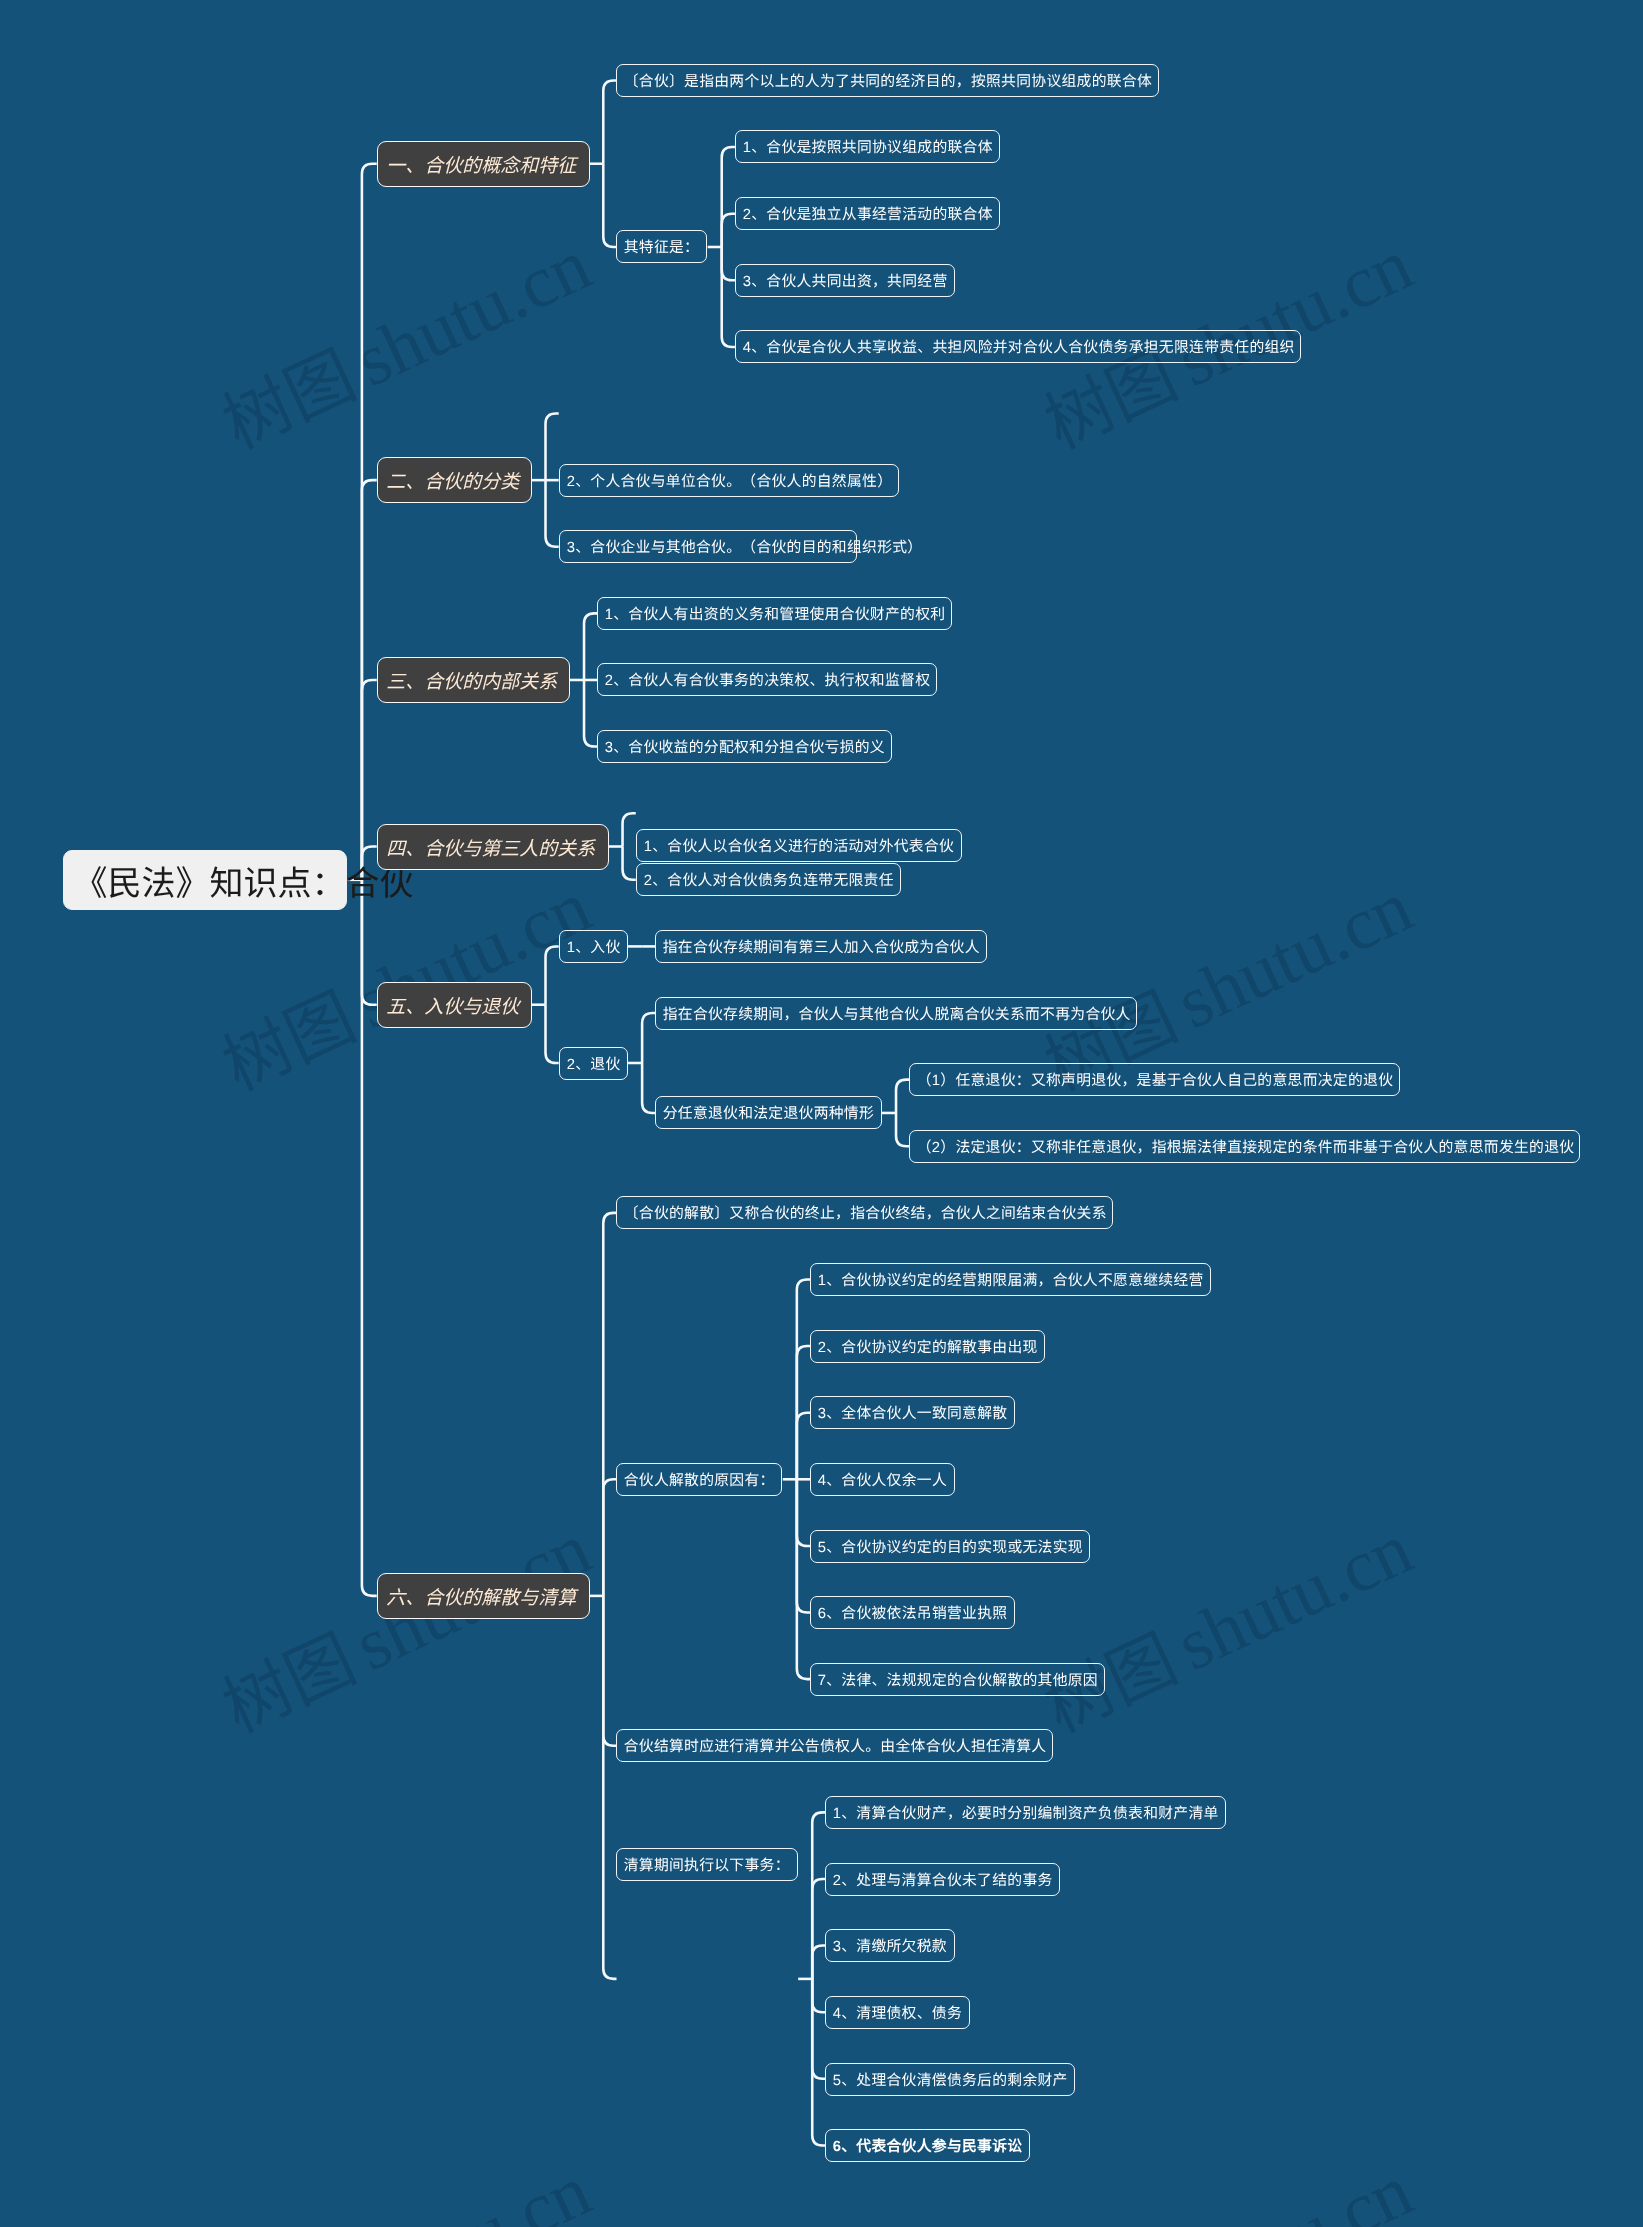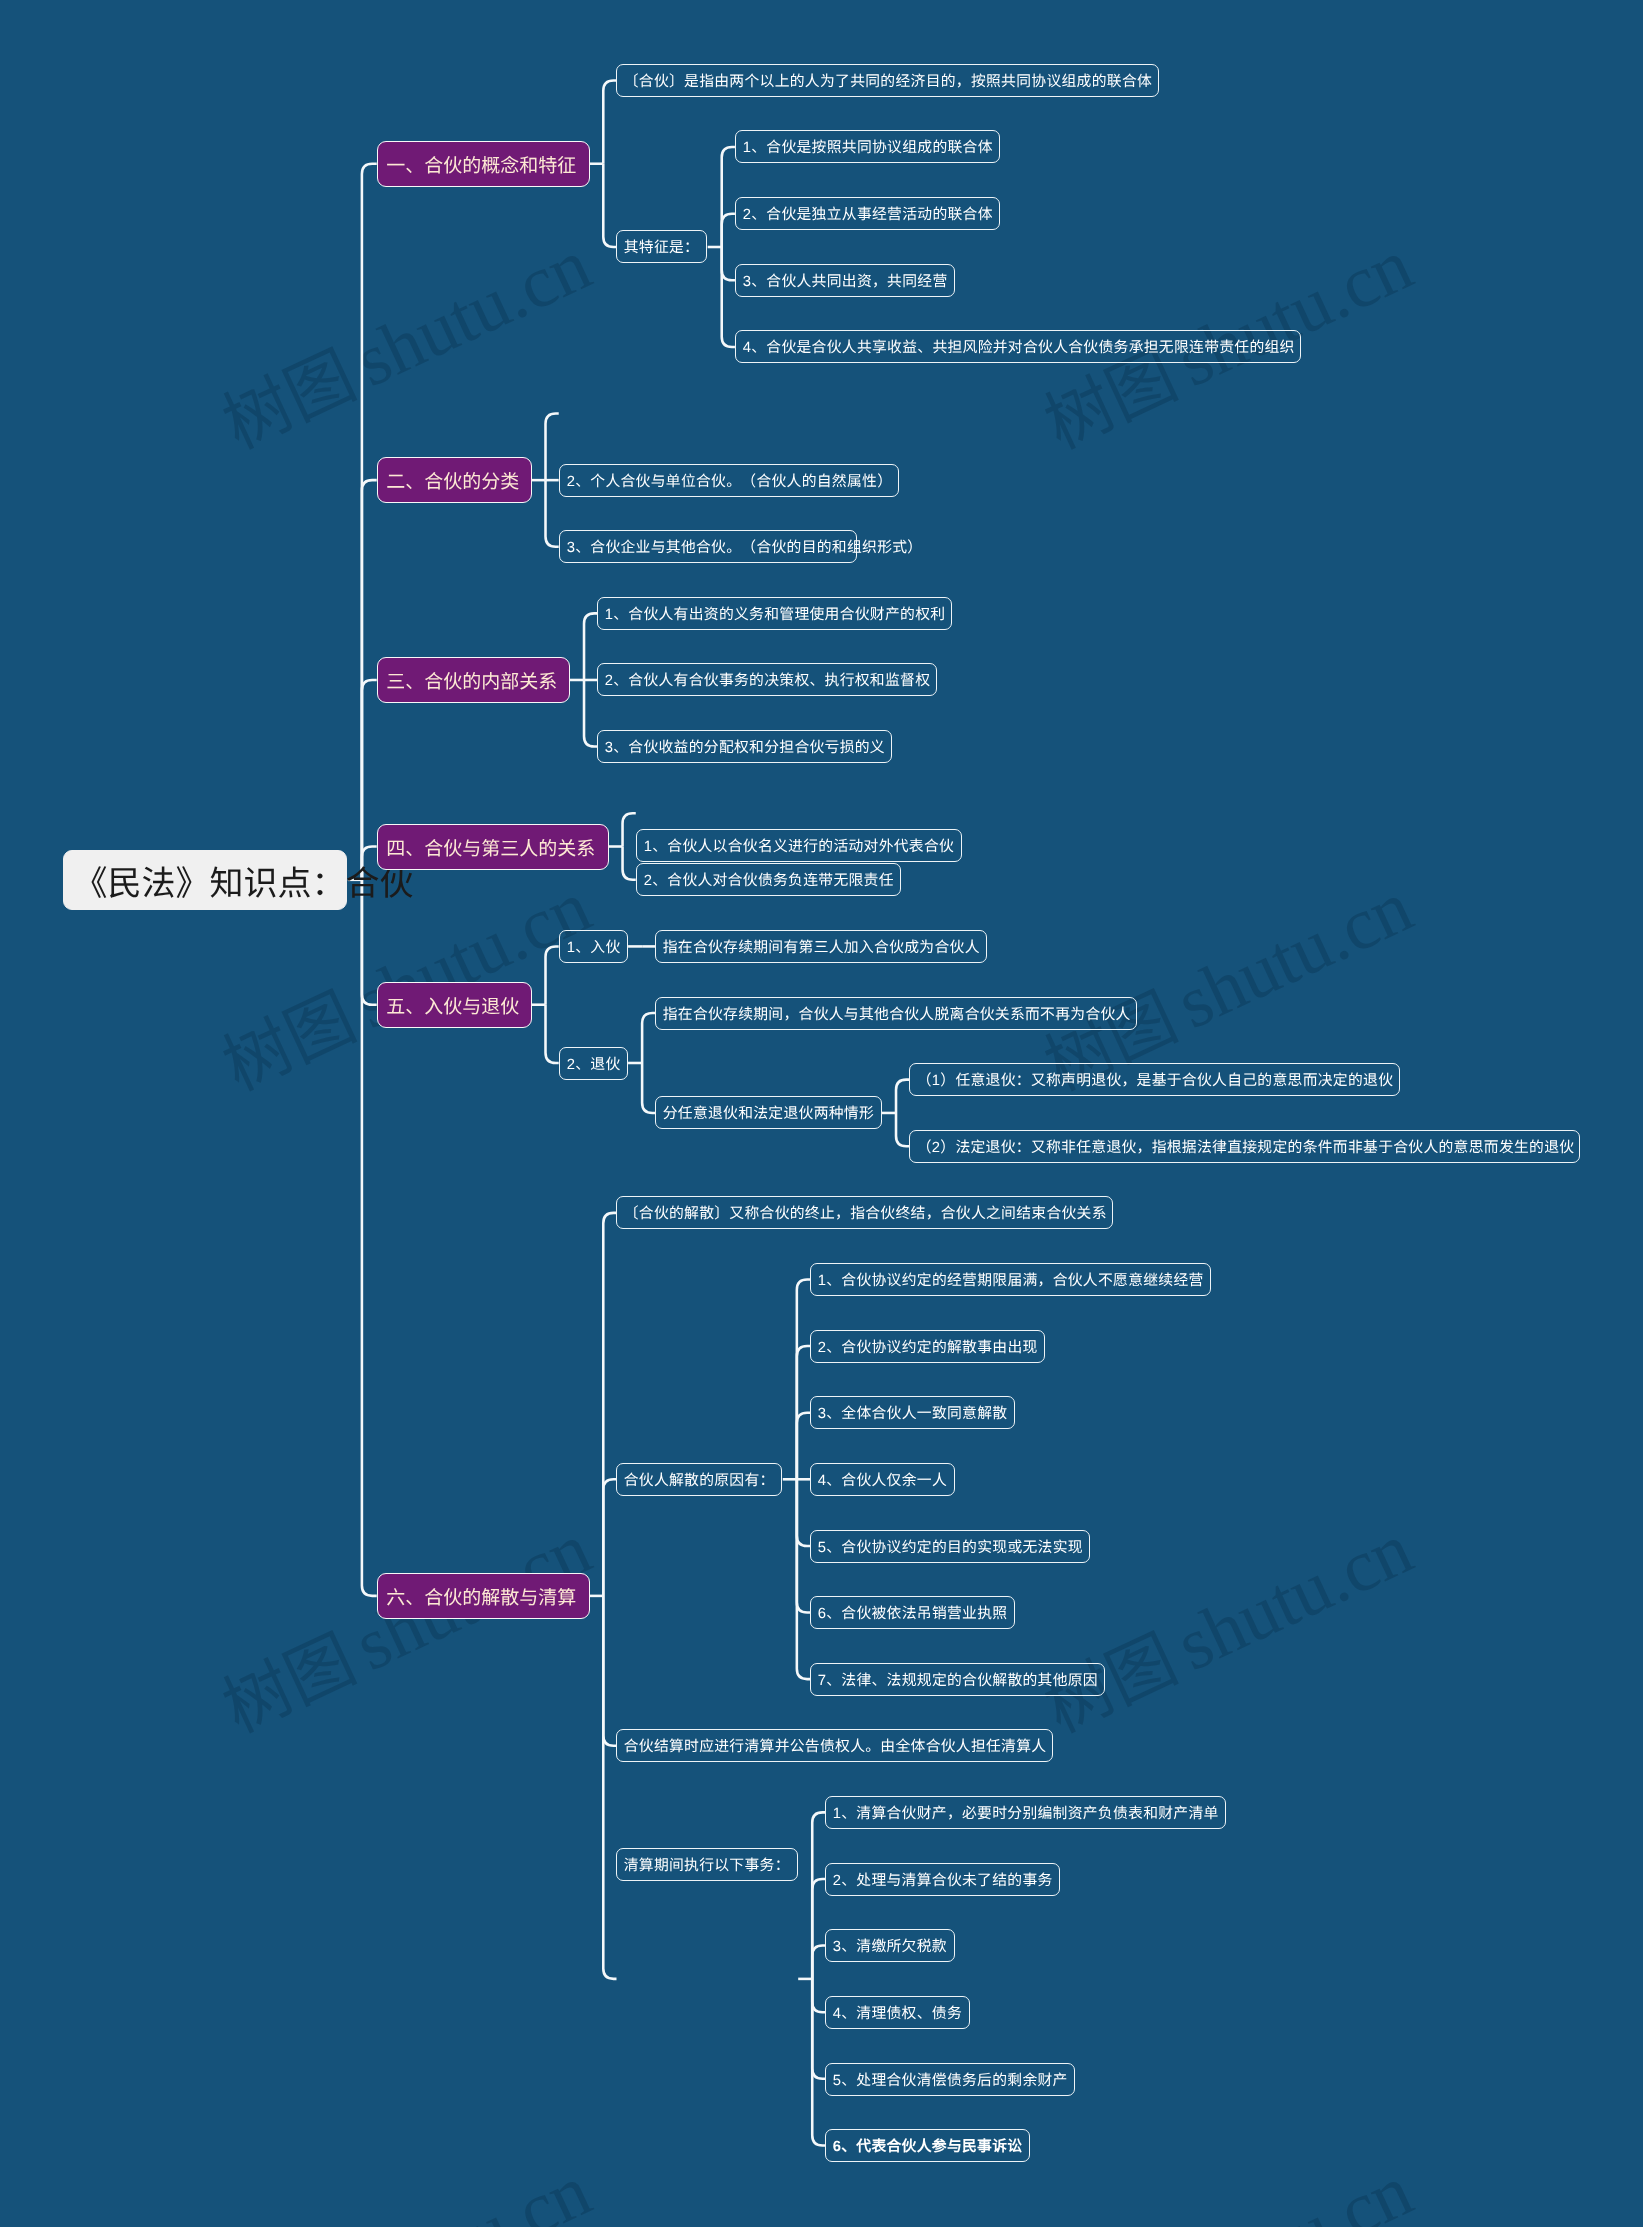--- a/index.html
+++ b/index.html
@@ -10,22 +10,22 @@
   #watermark{position:absolute;left:0;top:0;width:1644px;height:2227px;z-index:0;}
   #links{position:absolute;left:0;top:0;width:1644px;height:2227px;z-index:1;}
   #nodes{position:absolute;left:0;top:0;width:1644px;height:2227px;z-index:2;}
 
   .node{position:absolute;box-sizing:border-box;white-space:nowrap;
         display:flex;align-items:center;justify-content:flex-start;}
   .node .txt{display:block;white-space:nowrap;text-spacing-trim:space-all;}
 
   .n-root{background:#f0f0f0;color:#1b1b1b;border:1.3px solid #f0f0f0;border-radius:9px;
           font-size:34px;padding:0 9.4px;}
-  .n-main{background:#701a75;color:#fde9d4;border:1.9px solid #f8f8f8;border-radius:9px;
-          font-size:19px;padding:0 8.2px;}
+  .n-main{background:#404040;color:#fde9d4;border:1.9px solid #f8f8f8;border-radius:9px;
+          font-size:19px;padding:0 8.2px;font-style:italic;}
   .n-leaf{background:transparent;color:#ffffff;border:1.3px solid #eef4f7;border-radius:7px;
           font-size:14.8px;letter-spacing:0.3px;padding:0 6.7px;}
 </style>
 </head>
 <body>
 
 <div id="stage">
   <svg id="watermark" viewBox="0 0 2560 3469" width="1644" height="2227">
       <g transform="translate(-910,-300) rotate(-25)">
         <text x="0" y="0" fill="#062b45" fill-opacity="0.30" font-size="105" font-family="&quot;Liberation Sans&quot;,sans-serif">树图</text>

